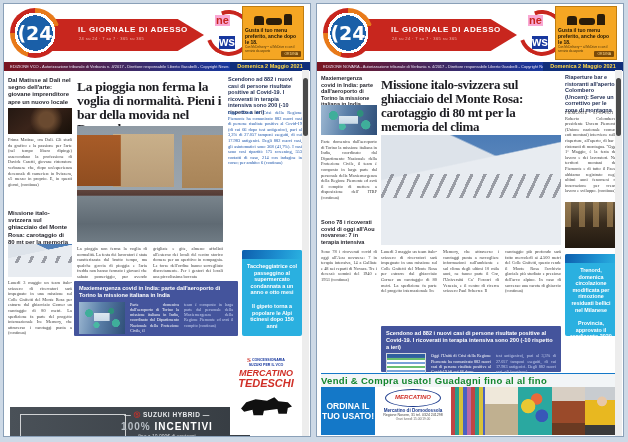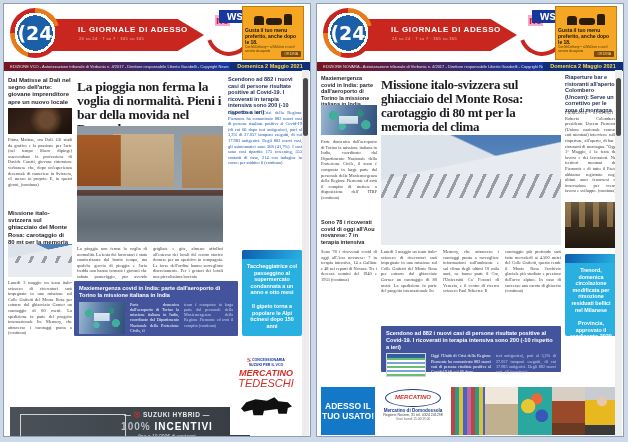--- a/index.html
+++ b/index.html
@@ -19,22 +19,22 @@
   .logo-circle{position:absolute;left:6px;top:4px;width:50px;height:50px;border-radius:50%;
       background:radial-gradient(circle,#1a5fa8 0 50%,#ffffff 50% 58%,transparent 58%),
                  conic-gradient(#e87a1a 0 20%,#c8261e 20% 55%,#e87a1a 55% 75%,#c8261e 75%);
       display:flex;align-items:center;justify-content:center;}
   .logo-circle span{color:#fff;font-weight:bold;font-size:19px;font-family:"DejaVu Sans",sans-serif;}
   .news-logo{position:absolute;left:202px;top:6px;width:46px;height:46px;}
   .news-ring{position:absolute;left:0;top:0;width:38px;height:38px;border-radius:50%;
       border:4px solid #c8261e;border-left-color:transparent;transform:rotate(25deg);}
   .news-ne{position:absolute;left:9px;top:5px;background:#f9a8d4;color:#c8261e;font-weight:bold;
       font-size:11px;line-height:11px;padding:0 1px;}
-  .news-ws{position:absolute;left:13px;top:0;background:#17379e;color:#fff;font-weight:bold;
-      font-size:12px;line-height:13px;padding:0 8px;}
+  .news-ws{position:absolute;left:13px;top:26px;background:#17379e;color:#fff;font-weight:bold;
+      font-size:12px;line-height:13px;padding:0 0;}
   .menu-ad{position:absolute;right:6px;top:2px;width:62px;height:54px;background:#f5a623;
       border:1px solid #c07d10;box-sizing:border-box;padding:2px;}
   .menu-pictos{height:16px;display:flex;align-items:flex-end;gap:2px;justify-content:center;}
   .picto{background:#2b1d0a;}
   .p1{width:10px;height:9px;border-radius:3px 3px 0 0;}
   .p2{width:16px;height:7px;border-radius:3px;}
   .p3{width:8px;height:11px;border-radius:2px 2px 0 0;}
   .menu-headline{font-size:5px;line-height:6px;font-weight:bold;color:#1d1405;margin-top:2px;}
   .menu-sub{font-size:3px;line-height:3.5px;color:#4a350e;margin-top:1px;}
   .menu-btn{position:absolute;right:2px;bottom:2px;background:#7a4a08;color:#ffd98a;
@@ -120,21 +120,21 @@
       padding:1px 4px;margin-top:2px;font-weight:bold;}
   .sz-feat{font-size:4px;color:#aeb5bc;margin-top:2px;}
   .sz-badge{display:inline-block;width:7px;height:7px;border-radius:50%;vertical-align:middle;margin-right:2px;
       background:radial-gradient(circle,#363c42 0 38%,transparent 39%),
                  conic-gradient(#2e8b57 0 33%,#eee 33% 66%,#c33 66%);}
   .dealer-panel{position:absolute;left:226px;top:352px;width:72px;height:79px;background:#fff;
       text-align:center;overflow:hidden;}
   .dealer-top{font-size:3.6px;line-height:4.4px;color:#17379e;font-weight:bold;margin-top:2px;}
   .dealer-top .slogo{color:#d03028;font-size:7px;font-family:"Liberation Serif",serif;vertical-align:middle;}
   .dealer-name{color:#d03028;font-style:italic;font-weight:bold;font-size:9px;line-height:9.5px;margin-top:2px;}
-  .dealer-name2{color:#d03028;font-style:italic;font-weight:normal;font-size:11px;line-height:11px;}
+  .dealer-name2{color:#d03028;font-style:italic;font-weight:bold;font-size:11px;line-height:11px;}
   .rhino{width:52px;height:26px;background:#101010;margin:3px auto 0;
       clip-path:polygon(2% 62%,12% 38%,30% 26%,52% 32%,66% 18%,74% 34%,92% 38%,100% 54%,92% 60%,90% 82%,74% 82%,72% 64%,46% 70%,44% 88%,26% 88%,24% 66%,8% 74%);}
 
   
   .marquee{position:absolute;left:4px;top:369px;width:298px;height:13px;background:#f2f5f7;
       border-top:1px solid #1478c8;color:#13862e;font-weight:bold;font-size:9.5px;line-height:13px;
       white-space:nowrap;overflow:hidden;letter-spacing:.3px;}
   .merc-row{position:absolute;left:4px;top:383px;width:298px;height:48px;display:flex;}
   .merc-blue{width:54px;background:#1478c8;color:#fff;font-weight:bold;font-size:8.5px;
       line-height:10px;display:flex;align-items:center;justify-content:center;text-align:center;flex:none;}
@@ -302,22 +302,23 @@
   <div class="abs s-title" style="left:248px;top:70px;width:52px;font-size:5.5px;line-height:6.6px;color:#1d2b52;">Riaperture bar e ristoranti all'aperto, Colombero (Uncem): Serve un correttivo per le zone di montagna</div>
   <div class="abs s-body" style="left:248px;top:106px;width:52px;">PIEMONTE - 01-05-2021 - Roberto Colombero, presidente Uncem Piemonte (Unione nazionale comuni enti montani) interviene sulle riaperture, all'aperto, di bar e ristoranti di montagna. "Oggi 1° Maggio, è la festa del lavoro e dei lavoratori. Nei territori montani del Piemonte e di tutto il Paese abbiamo registrato negli ultimi anni fenomeni di innovazione per creare lavoro e sviluppo. (continua)</div>
   <div class="photo photo-arches" style="left:248px;top:198px;width:52px;height:46px;"></div>
   <div class="briefs-box" style="left:248px;top:250px;width:52px;height:82px;">
     <div class="briefs-head"></div>
     <div class="brief-item">Trenord, domenica circolazione modificata per rimozione residuati bellici nel Milanese</div>
     <div class="brief-item">Provincia, approvato il rendiconto 2020</div>
 
   </div>
 
+  <div class="marquee">Vendi &amp; Compra usato! Guadagni fino al al fino</div>
   <div class="merc-row">
-    <div class="merc-blue">ADESSO IL TUO USATO!</div>
+    <div class="merc-blue">ORDINA IL TUO USATO!</div>
     <div class="merc-mid">
       <div class="merc-oval">MERCATINO</div>
       <div class="merc-name">Mercatino di Domodossola</div>
       <div class="merc-addr">Regione Nosere, 31  tel. 0324 241298</div>
       <div class="merc-hours">Orari lunedì 15.00/19.00</div>
     </div>
     <div class="merc-tiles">
       <div class="tile t1"></div>
       <div class="tile t2"></div>
       <div class="tile t3"></div>

